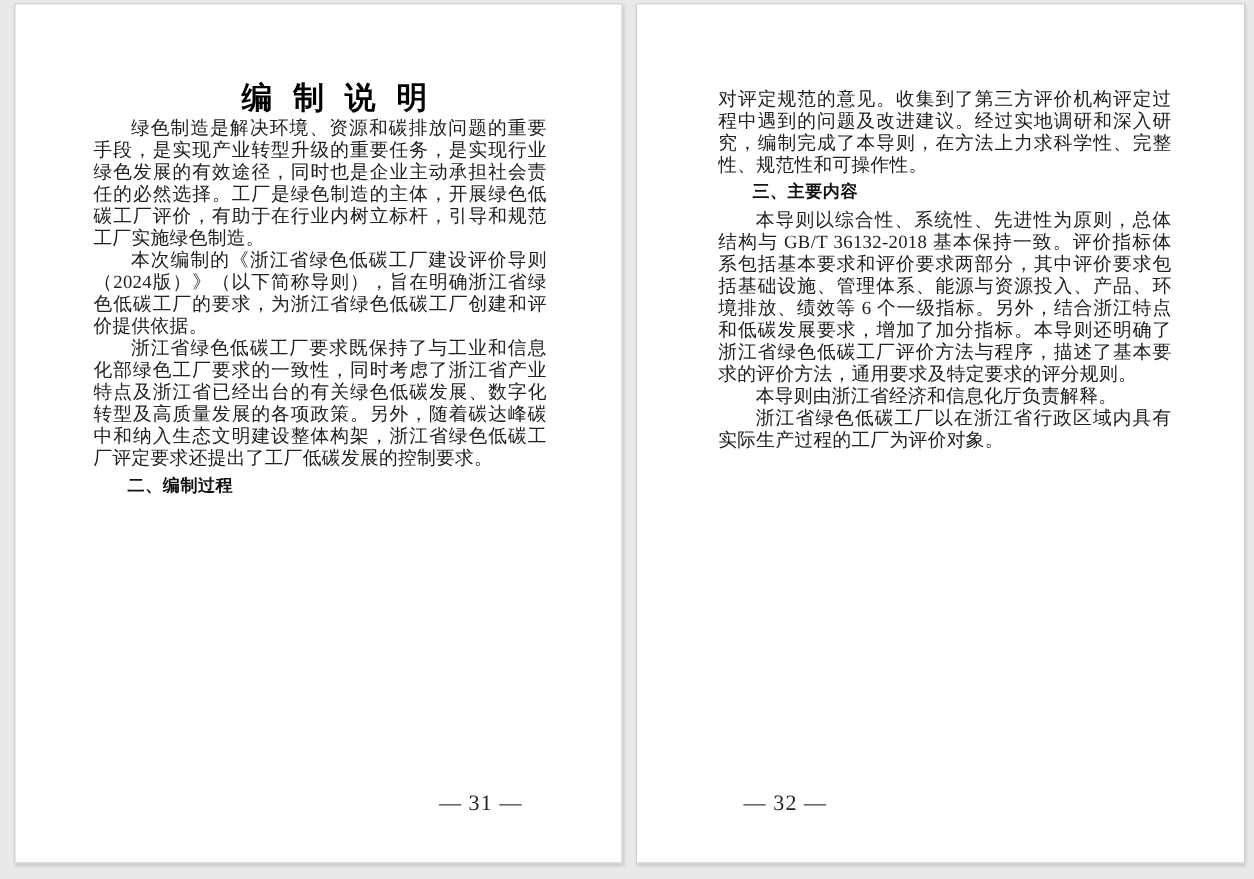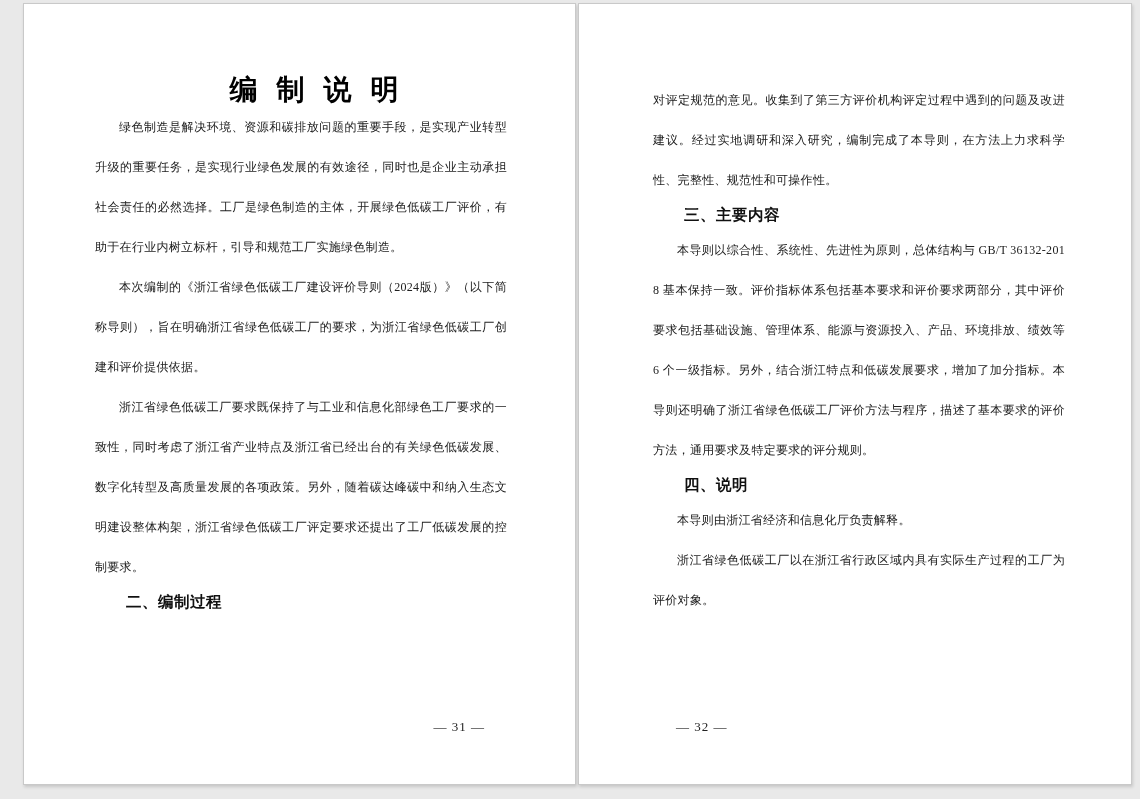--- a/index.html
+++ b/index.html
@@ -17,21 +17,21 @@
   }
   .page {
     position: absolute;
     top: 3px;
     height: 782px;
     background: #ffffff;
     border: 1px solid #c9c9c9;
     box-shadow: 1px 2px 3px rgba(0,0,0,0.15);
     box-sizing: border-box;
   }
-  .page-left  { left: 23px;   width: 553px; }
+  .page-left  { left: 13px;   width: 553px; }
   .page-right { left: 578px; width: 554px; }
 
   .content {
     position: absolute;
     top: 0;
     left: 71px;
     width: 412px;
     color: #202020;
   }
   .page-right .content { left: 74px; padding-top: 76px; }
@@ -56,34 +56,34 @@
     color: #111;
     font-size: 15.5px;
     line-height: 30px;
     text-indent: 31px;
     letter-spacing: 0.5px;
     margin: 0;
   }
   .doc-title + .sec-heading { margin-top: 27px; }
 
   .para {
-    font-size: 12px;
-    line-height: 40px;
+    font-size: 17px;
+    line-height: 20px;
     letter-spacing: 0.3px;
     text-align: justify;
     text-indent: 2em;
     margin: 0;
     word-break: break-all;
   }
   .para.no-indent { text-indent: 0; }
 
   .page-number {
     position: absolute;
     top: 715px;
-    font-size: 13px;
+    font-size: 20px;
     color: #222;
     letter-spacing: 1px;
     white-space: nowrap;
   }
   .page-left  .page-number { right: 90px; }
   .page-right .page-number { left: 85px; margin-left: 12px; }
 </style>
 </head>
 <body>
 
@@ -102,20 +102,19 @@
     <div class="page-number">— 31 —</div>
   </div>
 
   <div class="page page-right">
     <div class="content">
       <p class="para no-indent">对评定规范的意见。收集到了第三方评价机构评定过程中遇到的问题及改进建议。经过实地调研和深入研究，编制完成了本导则，在方法上力求科学性、完整性、规范性和可操作性。</p>
 
       <h2 class="sec-heading">三、主要内容</h2>
       <p class="para">本导则以综合性、系统性、先进性为原则，总体结构与 GB/T 36132-2018 基本保持一致。评价指标体系包括基本要求和评价要求两部分，其中评价要求包括基础设施、管理体系、能源与资源投入、产品、环境排放、绩效等 6 个一级指标。另外，结合浙江特点和低碳发展要求，增加了加分指标。本导则还明确了浙江省绿色低碳工厂评价方法与程序，描述了基本要求的评价方法，通用要求及特定要求的评分规则。</p>
 
-      <h2 class="sec-heading">四、说明</h2>
       <p class="para">本导则由浙江省经济和信息化厅负责解释。</p>
       <p class="para">浙江省绿色低碳工厂以在浙江省行政区域内具有实际生产过程的工厂为评价对象。</p>
     </div>
     <div class="page-number">— 32 —</div>
   </div>
 
 </div>
 
 </body></html>

